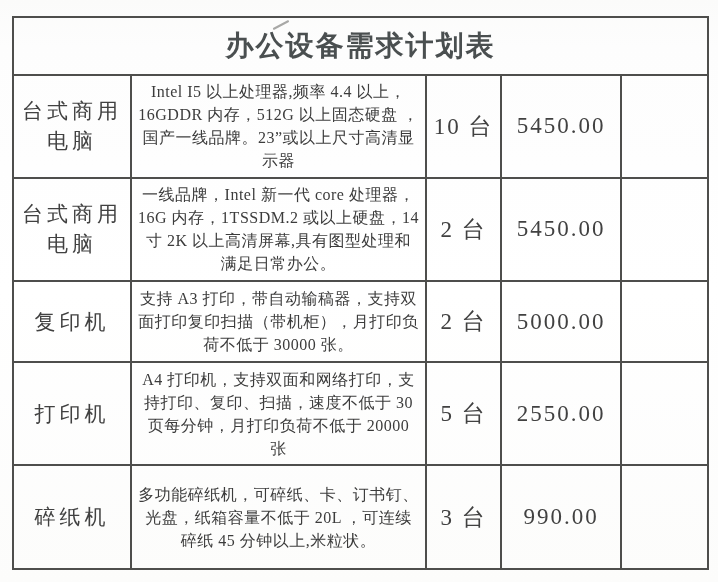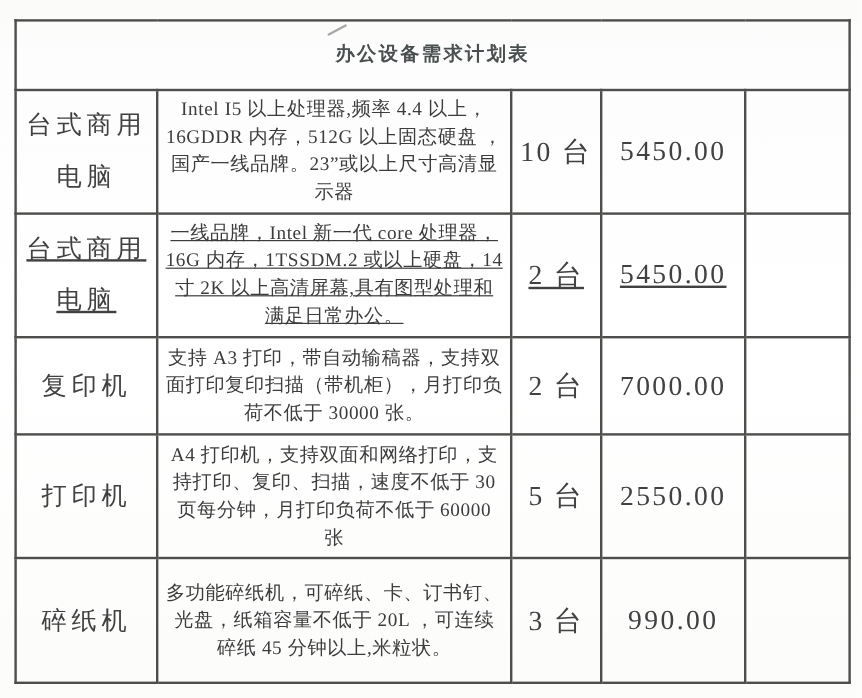--- a/index.html
+++ b/index.html
@@ -39,52 +39,52 @@
     border: 2px solid #4e4e4c;
     padding: 2px 6px;
     vertical-align: middle;
     text-align: center;
     overflow: hidden;
   }
   tr.title-row td {
     height: 49px;
     font-family: "Liberation Sans", "DejaVu Sans", sans-serif;
     font-weight: 700;
-    font-size: 16px;
+    font-size: 28px;
     letter-spacing: 2px;
     color: #4a4f50;
   }
   tr.header-row th {
     height: 39px;
     font-weight: 400;
     font-size: 20px;
     letter-spacing: 5px;
     color: #454545;
   }
   td.cat {
     font-size: 21px;
     letter-spacing: 4px;
-    line-height: 43px;
+    line-height: 30px;
     padding: 2px 7px;
     color: #414141;
   }
   td.desc {
     font-size: 16px;
     letter-spacing: 0.5px;
     line-height: 23px;
     padding: 2px 7px;
     color: #3c3c3c;
   }
   td.qty, td.price {
     font-size: 23px;
     letter-spacing: 2px;
     color: #414141;
   }
   tr.r1 td { height: 90px; margin-left: 44px; }
-  tr.r2 td { height: 93px; text-decoration: underline; }
+  tr.r2 td { height: 93px; }
   tr.r3 td { height: 71px; }
   tr.r4 td { height: 91px; }
   tr.r5 td { height: 93px; }
 </style>
 </head>
 <body>
 
 <div class="page">
   <div class="scan-mark"></div>
 
@@ -116,27 +116,27 @@
       <td class="desc">一线品牌，Intel 新一代 core 处理器，16G 内存，1TSSDM.2 或以上硬盘，14 寸 2K 以上高清屏幕,具有图型处理和满足日常办公。</td>
       <td class="qty">2 台</td>
       <td class="price">5450.00</td>
       <td class="remark"></td>
     </tr>
 
     <tr class="r3">
       <td class="cat">复印机</td>
       <td class="desc">支持 A3 打印，带自动输稿器，支持双面打印复印扫描（带机柜），月打印负荷不低于 30000 张。</td>
       <td class="qty">2 台</td>
-      <td class="price">7000.00</td>
+      <td class="price">5000.00</td>
       <td class="remark"></td>
     </tr>
 
     <tr class="r4">
       <td class="cat">打印机</td>
-      <td class="desc">A4 打印机，支持双面和网络打印，支持打印、复印、扫描，速度不低于 30 页每分钟，月打印负荷不低于 60000 张</td>
+      <td class="desc">A4 打印机，支持双面和网络打印，支持打印、复印、扫描，速度不低于 30 页每分钟，月打印负荷不低于 20000 张</td>
       <td class="qty">5 台</td>
       <td class="price">2550.00</td>
       <td class="remark"></td>
     </tr>
 
     <tr class="r5">
       <td class="cat">碎纸机</td>
       <td class="desc">多功能碎纸机，可碎纸、卡、订书钉、光盘，纸箱容量不低于 20L ，可连续碎纸 45 分钟以上,米粒状。</td>
       <td class="qty">3 台</td>
       <td class="price">990.00</td>

